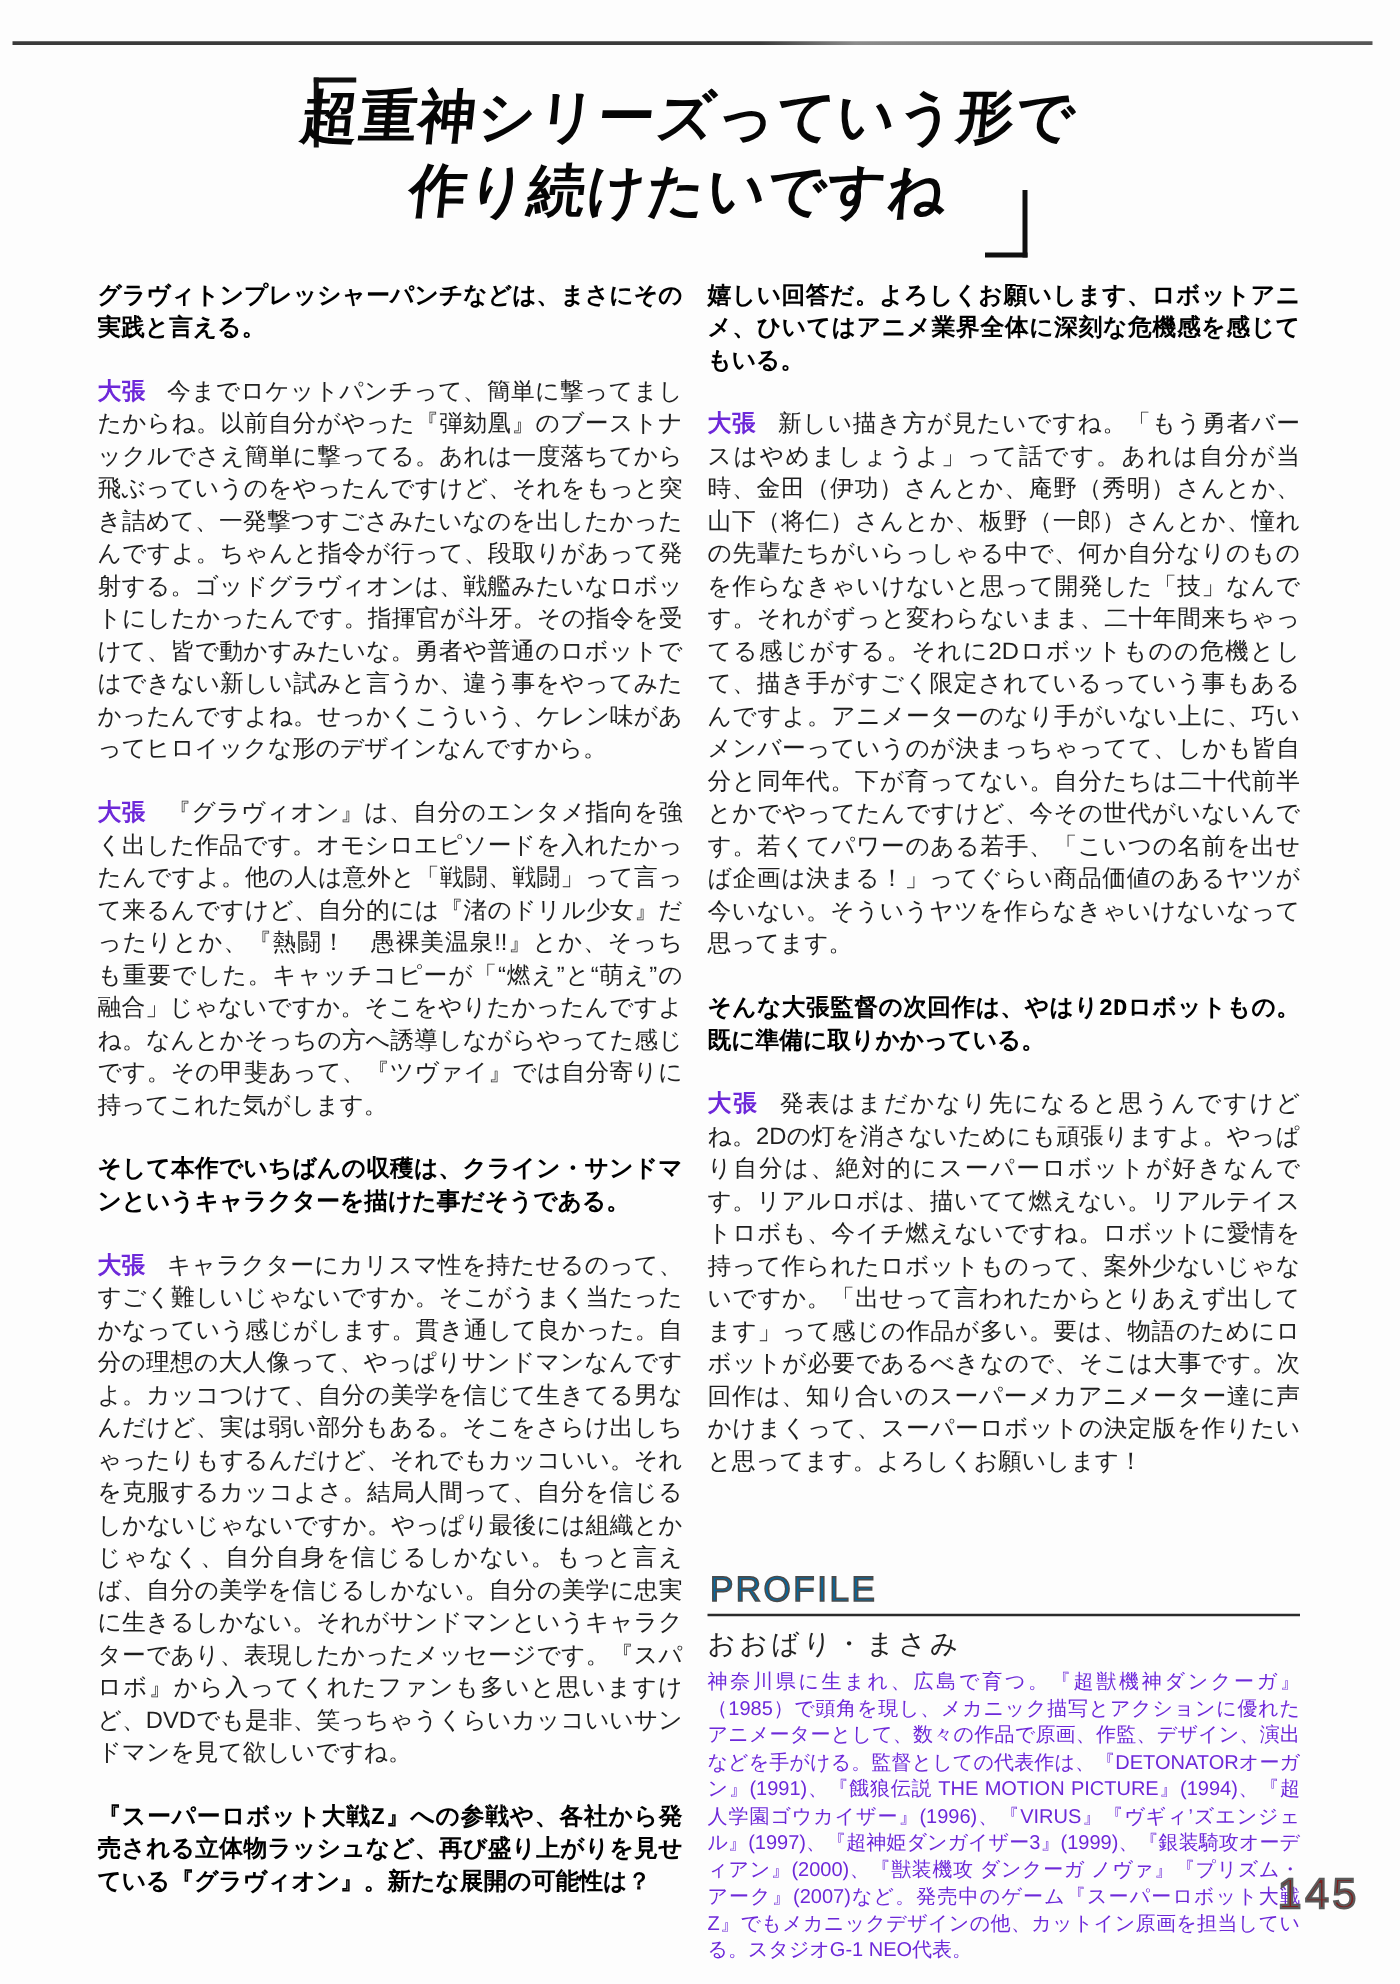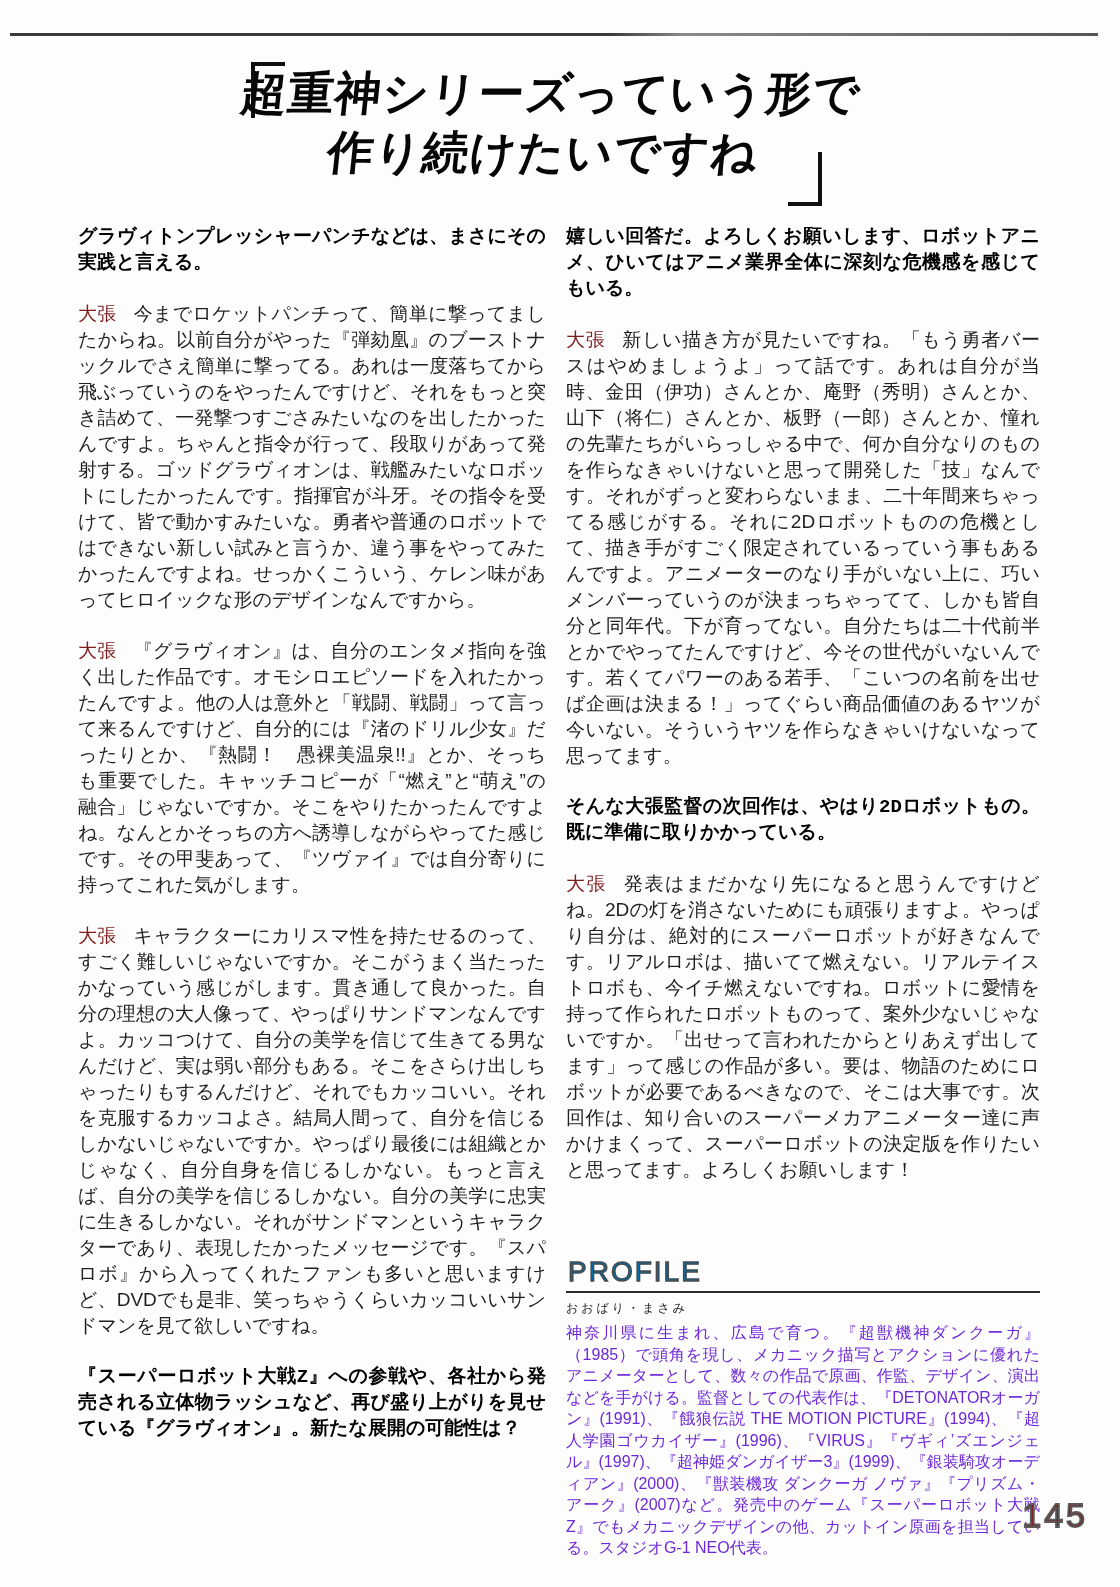--- a/index.html
+++ b/index.html
@@ -28,29 +28,29 @@
   }
   .col{
     position:absolute;top:224px;font-size:19px;line-height:26px;
     text-align:justify;color:#1f1f1f;
   }
   .col.left{left:78px;width:468px;}
   .col.right{left:566px;width:474px;}
   .col p{margin:0;}
   .col p + p{margin-top:25px;}
   p.lead{font-weight:bold;color:#000;font-family:Liberation Mono, monospace;}
-  .spk{font-weight:normal;color:#7f1d1d;margin-right:17px;}
+  .spk{font-weight:bold;color:#6d28d9;margin-right:17px;}
   .profile{position:absolute;left:566px;top:1256px;width:474px;}
   .profile-heading{
     font-size:28px;letter-spacing:2px;font-weight:normal;margin:0;
     color:#0369a1;-webkit-text-stroke:1.3px #4a4a4a;
     border-bottom:2px solid #2a2a2a;padding:0 0 3px 2px;
   }
   .profile-name{
-    margin-top:7px;font-size:12px;letter-spacing:3px;color:#222;
+    margin-top:7px;font-size:22px;letter-spacing:3px;color:#222;
   }
   .profile-bio{
     margin-top:5px;font-size:16px;line-height:21.5px;
     text-align:justify;color:#6d28d9;
   }
   .page-number{
     position:absolute;right:32px;top:1496px;font-size:34px;letter-spacing:3px;
     color:#7f1d1d;-webkit-text-stroke:1.8px #5a5a5a;font-weight:normal;
   }
 </style>
@@ -63,20 +63,21 @@
 <div class="title-block">
   <div>超重神シリーズっていう形で</div>
   <div>作り続けたいですね</div>
 </div>
 <div class="bracket close"></div>
 
 <div class="col left">
   <p class="lead">グラヴィトンプレッシャーパンチなどは、まさにその実践と言える。</p>
   <p class="qa"><span class="spk">大張</span><span>今までロケットパンチって、簡単に撃ってましたからね。以前自分がやった『弾劾凰』のブーストナックルでさえ簡単に撃ってる。あれは一度落ちてから飛ぶっていうのをやったんですけど、それをもっと突き詰めて、一発撃つすごさみたいなのを出したかったんですよ。ちゃんと指令が行って、段取りがあって発射する。ゴッドグラヴィオンは、戦艦みたいなロボットにしたかったんです。指揮官が斗牙。その指令を受けて、皆で動かすみたいな。勇者や普通のロボットではできない新しい試みと言うか、違う事をやってみたかったんですよね。せっかくこういう、ケレン味があってヒロイックな形のデザインなんですから。</span></p>
   <p class="qa"><span class="spk">大張</span><span>『グラヴィオン』は、自分のエンタメ指向を強く出した作品です。オモシロエピソードを入れたかったんですよ。他の人は意外と「戦闘、戦闘」って言って来るんですけど、自分的には『渚のドリル少女』だったりとか、『熱闘！　愚裸美温泉!!』とか、そっちも重要でした。キャッチコピーが「“燃え”と“萌え”の融合」じゃないですか。そこをやりたかったんですよね。なんとかそっちの方へ誘導しながらやってた感じです。その甲斐あって、『ツヴァイ』では自分寄りに持ってこれた気がします。</span></p>
+  <p class="lead">そして本作でいちばんの収穫は、クライン・サンドマンというキャラクターを描けた事だそうである。</p>
   <p class="qa"><span class="spk">大張</span><span>キャラクターにカリスマ性を持たせるのって、すごく難しいじゃないですか。そこがうまく当たったかなっていう感じがします。貫き通して良かった。自分の理想の大人像って、やっぱりサンドマンなんですよ。カッコつけて、自分の美学を信じて生きてる男なんだけど、実は弱い部分もある。そこをさらけ出しちゃったりもするんだけど、それでもカッコいい。それを克服するカッコよさ。結局人間って、自分を信じるしかないじゃないですか。やっぱり最後には組織とかじゃなく、自分自身を信じるしかない。もっと言えば、自分の美学を信じるしかない。自分の美学に忠実に生きるしかない。それがサンドマンというキャラクターであり、表現したかったメッセージです。『スパロボ』から入ってくれたファンも多いと思いますけど、DVDでも是非、笑っちゃうくらいカッコいいサンドマンを見て欲しいですね。</span></p>
   <p class="lead">『スーパーロボット大戦Z』への参戦や、各社から発売される立体物ラッシュなど、再び盛り上がりを見せている『グラヴィオン』。新たな展開の可能性は？</p>
 
 </div>
 
 <div class="col right">
   <p class="lead">嬉しい回答だ。よろしくお願いします、ロボットアニメ、ひいてはアニメ業界全体に深刻な危機感を感じてもいる。</p>
   <p class="qa"><span class="spk">大張</span><span>新しい描き方が見たいですね。「もう勇者バースはやめましょうよ」って話です。あれは自分が当時、金田（伊功）さんとか、庵野（秀明）さんとか、山下（将仁）さんとか、板野（一郎）さんとか、憧れの先輩たちがいらっしゃる中で、何か自分なりのものを作らなきゃいけないと思って開発した「技」なんです。それがずっと変わらないまま、二十年間来ちゃってる感じがする。それに2Dロボットものの危機として、描き手がすごく限定されているっていう事もあるんですよ。アニメーターのなり手がいない上に、巧いメンバーっていうのが決まっちゃってて、しかも皆自分と同年代。下が育ってない。自分たちは二十代前半とかでやってたんですけど、今その世代がいないんです。若くてパワーのある若手、「こいつの名前を出せば企画は決まる！」ってぐらい商品価値のあるヤツが今いない。そういうヤツを作らなきゃいけないなって思ってます。</span></p>
   <p class="lead">そんな大張監督の次回作は、やはり2Dロボットもの。既に準備に取りかかっている。</p>
   <p class="qa"><span class="spk">大張</span><span>発表はまだかなり先になると思うんですけどね。2Dの灯を消さないためにも頑張りますよ。やっぱり自分は、絶対的にスーパーロボットが好きなんです。リアルロボは、描いてて燃えない。リアルテイストロボも、今イチ燃えないですね。ロボットに愛情を持って作られたロボットものって、案外少ないじゃないですか。「出せって言われたからとりあえず出してます」って感じの作品が多い。要は、物語のためにロボットが必要であるべきなので、そこは大事です。次回作は、知り合いのスーパーメカアニメーター達に声かけまくって、スーパーロボットの決定版を作りたいと思ってます。よろしくお願いします！</span></p>

